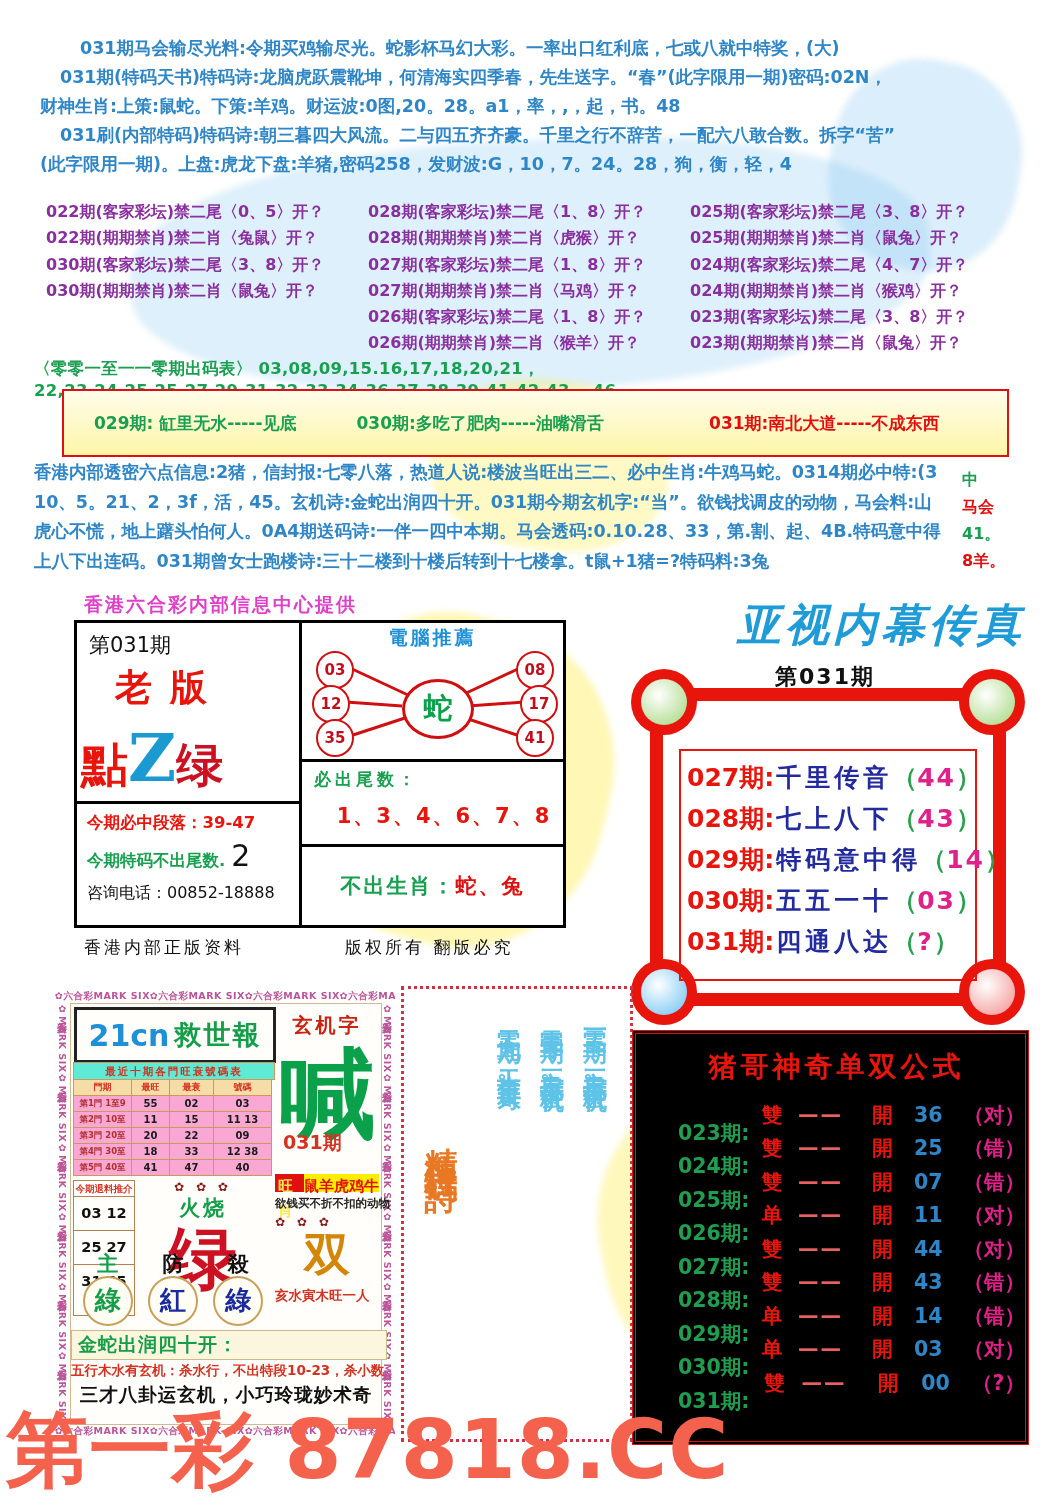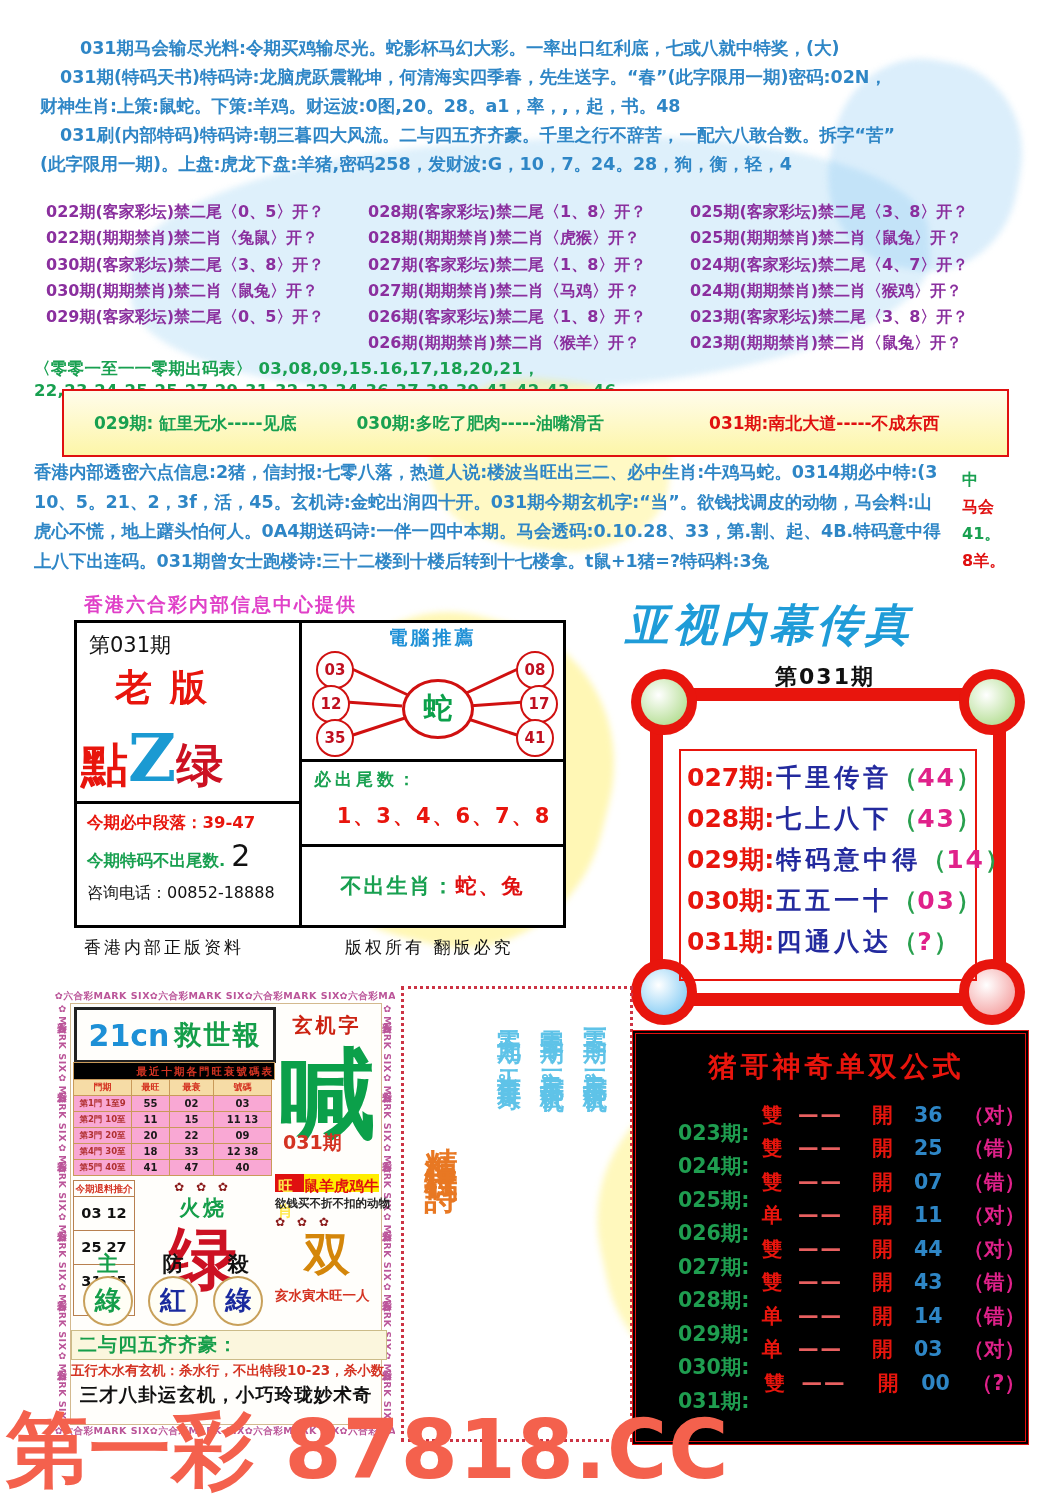--- a/index.html
+++ b/index.html
@@ -53,21 +53,21 @@
   .center-ell{position:absolute;left:100px;top:56px;width:66px;height:54px;border:3px solid #d01010;border-radius:50%;
               color:#0ba04a;font-size:29px;font-weight:bold;display:flex;align-items:center;justify-content:center;background:#fff;}
   .ic-c2{height:82px;border-bottom:3px solid #000;position:relative;}
   .ic-musttail-label{position:absolute;left:12px;top:6px;color:#18a050;font-size:17px;font-weight:bold;letter-spacing:4px;}
   .ic-musttail{position:absolute;left:0;right:0;top:40px;text-align:center;color:#e8150d;font-size:21px;font-weight:bold;letter-spacing:2px;padding-left:23px;}
   .ic-c3{flex:1;display:flex;align-items:center;justify-content:center;font-size:21px;font-weight:bold;}
   .ic-c3 .lab{color:#18a050;letter-spacing:2px;} .ic-c3 .val{color:#e01010;letter-spacing:2px;}
   .ic-footL{left:84px;top:936px;color:#111;font-size:17px;letter-spacing:3px;}
   .ic-footR{left:336px;top:936px;color:#111;font-size:17px;letter-spacing:3px;margin-left:9px;}
   
-  .fax-title{left:625px;top:596px;width:400px;text-align:left;color:#1f9cd8;font-size:44px;font-weight:bold;
+  .fax-title{left:625px;top:596px;width:400px;text-align:right;color:#1f9cd8;font-size:44px;font-weight:bold;
              font-style:italic;font-family:"DejaVu Serif",serif;letter-spacing:4px;}
   .fax-issue{left:630px;top:662px;width:390px;text-align:center;color:#111;font-size:22px;font-weight:bold;letter-spacing:2px;}
   .fax-frame{left:650px;top:688px;width:330px;height:292px;border:13px solid #e8150d;border-radius:6px;background:#fff;}
   .fax-inner{position:absolute;left:16px;right:16px;top:48px;bottom:12px;border:2px solid #e8150d;padding:6px 6px;}
   .fax-row{display:flex;align-items:center;height:41px;font-size:25px;font-weight:bold;white-space:nowrap;}
   .fax-row .p{color:#e8150d;} .fax-row .ph{color:#232a9e;letter-spacing:4px;margin-left:2px;}
   .fax-row .par{color:#28a04e;} .fax-row .n{color:#e0218a;letter-spacing:2px;}
   .corner{position:absolute;width:66px;height:66px;border-radius:50%;background:#e8150d;
           display:flex;align-items:center;justify-content:center;}
   .corner .inner{width:46px;height:46px;border-radius:50%;}
@@ -94,22 +94,22 @@
   .sv-r{right:0;top:15px;bottom:15px;width:15px;writing-mode:vertical-rl;line-height:15px;}
   .sv-inner{position:absolute;left:15px;top:15px;width:310px;height:420px;border:1px solid #d3b98e;background:#fffefb;}
   .brand-box{position:absolute;left:3px;top:3px;width:196px;height:50px;border:3px solid #222;
              display:flex;align-items:center;justify-content:center;gap:5px;white-space:nowrap;}
   .brand-box .b1{color:#1e90d6;font-size:30px;font-weight:bold;}
   .brand-box .b2{color:#159e4a;font-size:27px;font-weight:bold;letter-spacing:2px;}
   .mystic-label{position:absolute;left:206px;top:8px;width:100px;text-align:center;color:#cc2211;font-size:20px;font-weight:bold;letter-spacing:3px;}
   .mystic-char{position:absolute;left:204px;top:24px;width:104px;height:140px;color:#0ba04a;
                font-size:98px;font-weight:bold;line-height:132px;text-align:center;}
   .sv-table{position:absolute;left:2px;top:58px;width:202px;}
-  .sv-table .ttl{background:#000000;border:1px solid #c99a5a;color:#d43322;font-size:10.5px;font-weight:bold;
-                 letter-spacing:2px;text-align:right;height:16px;line-height:16px;}
+  .sv-table .ttl{background:#5eead4;border:1px solid #c99a5a;color:#d43322;font-size:10.5px;font-weight:bold;
+                 letter-spacing:2px;text-align:center;height:16px;line-height:16px;}
   .sv-grid{display:grid;grid-template-columns:58px 38px 44px 58px;border-left:1px solid #c99a5a;}
   .sv-grid div{border-right:1px solid #c99a5a;border-bottom:1px solid #c99a5a;text-align:center;
                font-size:10px;font-weight:bold;height:15px;line-height:15px;background:#f9a8d4;color:#1a1a1a;overflow:hidden;}
   .sv-grid .th{background:#f6dca6;color:#d43322;font-size:9px;}
   .sv-grid .gate{color:#b03030;font-size:8.5px;}
   .tips-col{position:absolute;left:2px;top:176px;width:60px;height:134px;border:1.5px solid #b88050;}
   .tips-col .hd{color:#d43322;font-size:9.5px;font-weight:bold;text-align:center;line-height:11px;padding:2px 1px;}
   .tips-col .cell{border-top:1px solid #b88050;color:#111;font-size:14.5px;font-weight:bold;text-align:center;height:33px;line-height:33px;}
   .fire-col{position:absolute;left:66px;top:176px;width:132px;height:134px;text-align:center;}
   .arch{color:#8b1a1a;font-size:12px;letter-spacing:4px;line-height:14px;}
@@ -162,21 +162,20 @@
     <div class="ind2">031刷(内部特码)特码诗:朝三暮四大风流。二与四五齐齐豪。千里之行不辞苦，一配六八敢合数。拆字“苦”</div>
     <div>(此字限用一期)。上盘:虎龙下盘:羊猪,密码258，发财波:G，10，7。24。28，狗，衡，轻，4</div>
   </div>
 
   <div class="abs z ban-grid">
     <div>
       <div>022期(客家彩坛)禁二尾〈0、5〉开？</div>
       <div>022期(期期禁肖)禁二肖〈兔鼠〉开？</div>
       <div>030期(客家彩坛)禁二尾〈3、8〉开？</div>
       <div>030期(期期禁肖)禁二肖〈鼠兔〉开？</div>
-      <div>029期(客家彩坛)禁二尾〈0、5〉开？</div>
     </div>
     <div>
       <div>028期(客家彩坛)禁二尾〈1、8〉开？</div>
       <div>028期(期期禁肖)禁二肖〈虎猴〉开？</div>
       <div>027期(客家彩坛)禁二尾〈1、8〉开？</div>
       <div>027期(期期禁肖)禁二肖〈马鸡〉开？</div>
       <div>026期(客家彩坛)禁二尾〈1、8〉开？</div>
       <div>026期(期期禁肖)禁二肖〈猴羊〉开？</div>
     </div>
     <div>
@@ -380,21 +379,21 @@
       <div class="lab-row">
         <span class="g">主</span>
         <span class="k">防</span>
         <span class="k">殺</span>
       </div>
       <div class="circ-row">
         <div class="ring gr">綠</div>
         <div class="ring nv">紅</div>
         <div class="ring nv">綠</div>
       </div>
-      <div class="poem-bar">二与四五齐齐豪：</div>
+      <div class="poem-bar">金蛇出润四十开：</div>
       <div class="red-line">五行木水有玄机：杀水行，不出特段10-23，杀小数</div>
       <div class="black-line">三才八卦运玄机，小巧玲珑妙术奇</div>
     </div>
   </div>
 
   <div class="abs z poem-box">
     <div class="poem-cols">
       <div>零三一期：三六七尾带玄机。</div>
       <div>零三零期：三六七尾带玄机。</div>
       <div>零二九期：十二生肖是大哥。</div>

